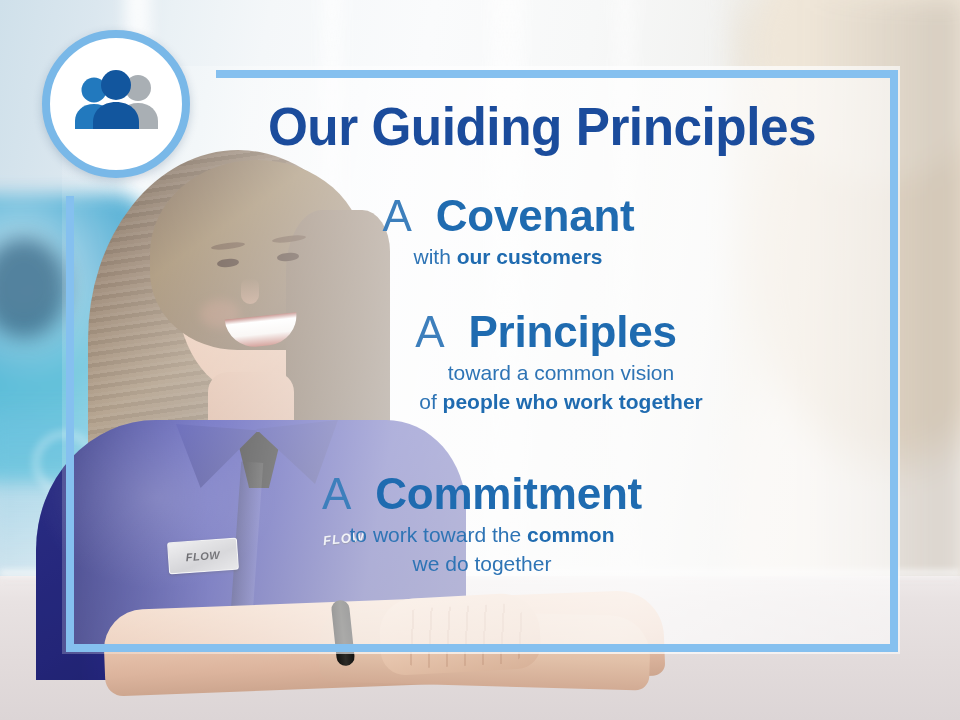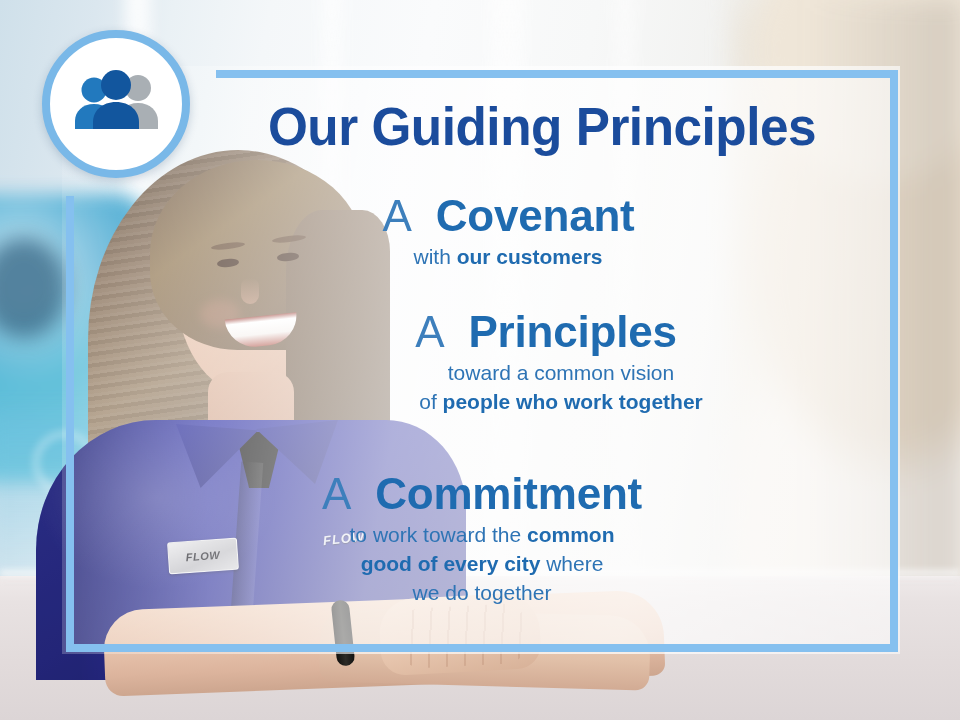--- a/index.html
+++ b/index.html
@@ -523,20 +523,19 @@
       </div>
     </div>
 
     <div class="principle p-commitment">
       <div class="p-head">
         <span class="art">A&nbsp;</span>
         <span class="word">Commitment</span>
       </div>
       <div class="p-sub">
         <div><span>to work toward the </span><b>common</b></div>
-        <div><b>good of every city</b><span> where</span></div>
         <div><span>we do together</span></div>
       </div>
     </div>
 
   </div>
 
 </div>
 
 </body></html>

